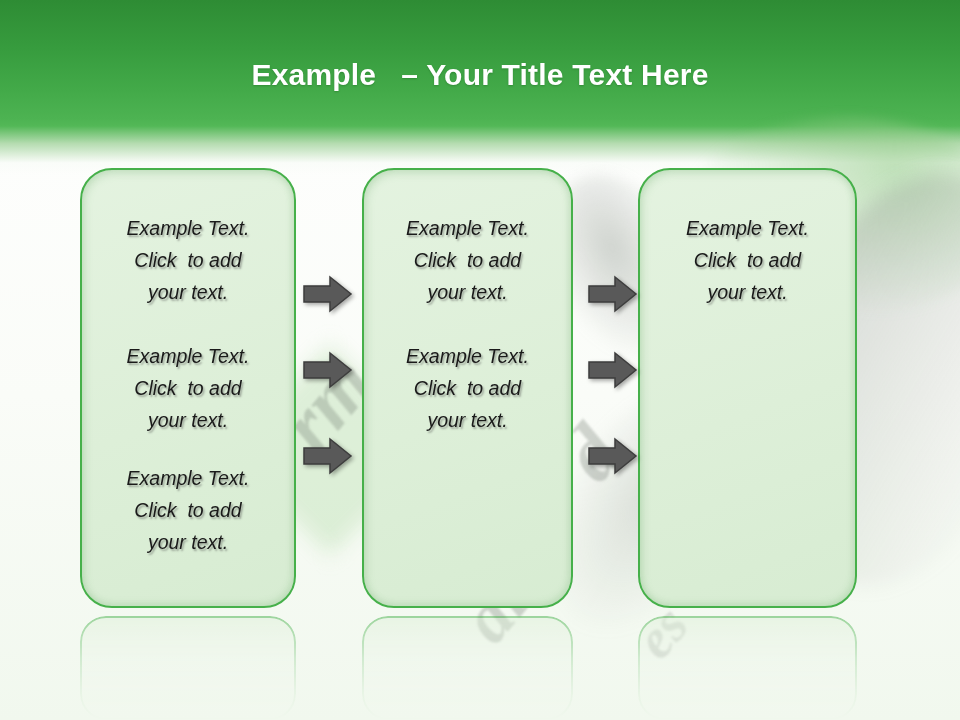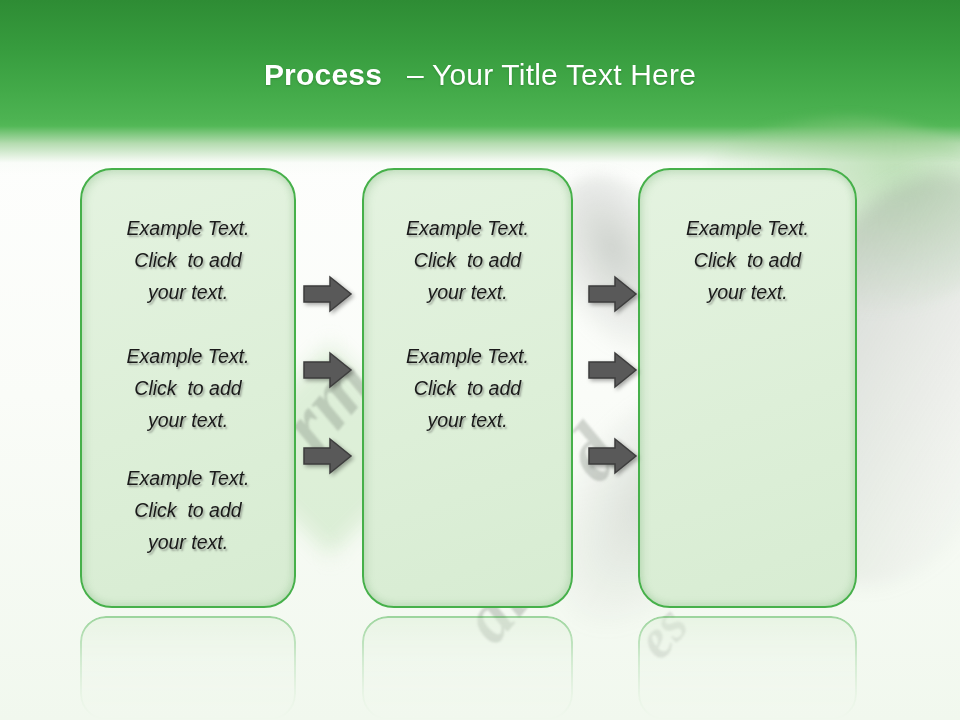--- a/index.html
+++ b/index.html
@@ -14,21 +14,21 @@
     background:linear-gradient(180deg,
       #2e8c34 0%, #379c3e 28%, #43aa49 52%, #4db352 68%, #53b857 72%,
       rgba(168,214,163,0.85) 82%, rgba(240,248,238,0.25) 93%, rgba(250,253,249,0) 100%);
   }
   .title{
     position:absolute;left:0;top:57px;width:960px;text-align:center;
     color:#ffffff;font-size:30px;line-height:36px;letter-spacing:0.2px;
     text-shadow:0 1px 2px rgba(0,60,0,0.25);
   }
   .title .bold{font-weight:700;}
-  .title .rest{font-weight:400;margin-left:25px;}
+  .title .rest{font-weight:700;margin-left:25px;}
   
   .bg-art{position:absolute;inset:0;pointer-events:none;}
   .swoosh-green{
     position:absolute;right:-50px;top:118px;width:330px;height:200px;border-radius:50%;
     background:radial-gradient(ellipse at 65% 25%,rgba(150,205,140,0.60),rgba(150,205,140,0) 70%);
     filter:blur(6px);
   }
   .swoosh-gray-1{
     position:absolute;right:-70px;top:170px;width:250px;height:420px;border-radius:45%;
     transform:rotate(20deg);
@@ -106,21 +106,21 @@
     <div class="swoosh-gray-3"></div>
     <div class="band-green"></div>
     <div class="wm wm1">ma</div>
     <div class="wm wm2">rm</div>
     <div class="wm wm3">d</div>
     <div class="wm wm4">dis</div>
     <div class="wm wm5">es</div>
   </div>
 
   <div class="title">
-    <span class="bold">Process</span><span class="rest">– Your Title Text Here</span>
+    <span class="bold">Example</span><span class="rest">– Your Title Text Here</span>
   </div>
 
   <div class="box box1">
     <div class="ph-text slot1">Example Text.
 Click  to add
 your text.</div>
     <div class="ph-text slot2">Example Text.
 Click  to add
 your text.</div>
     <div class="ph-text slot3">Example Text.

